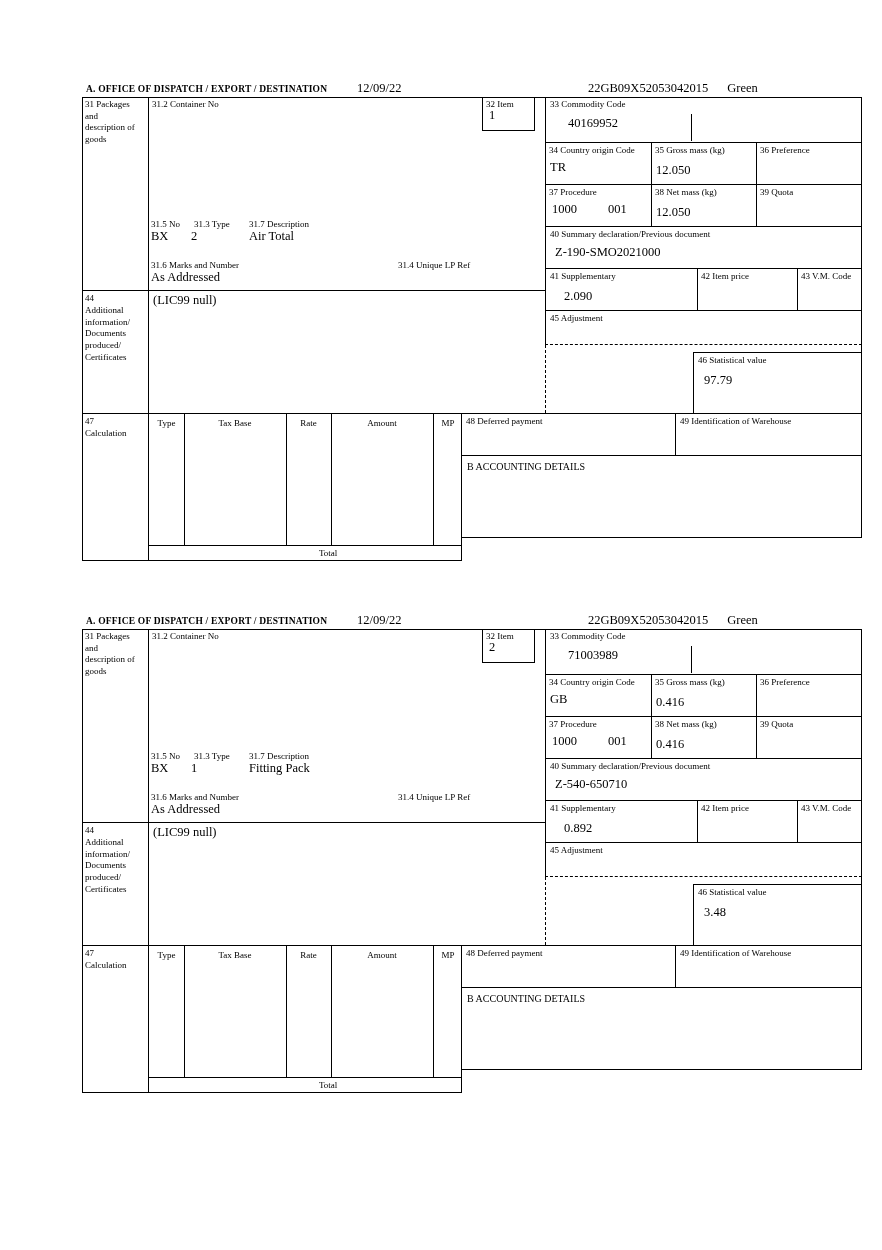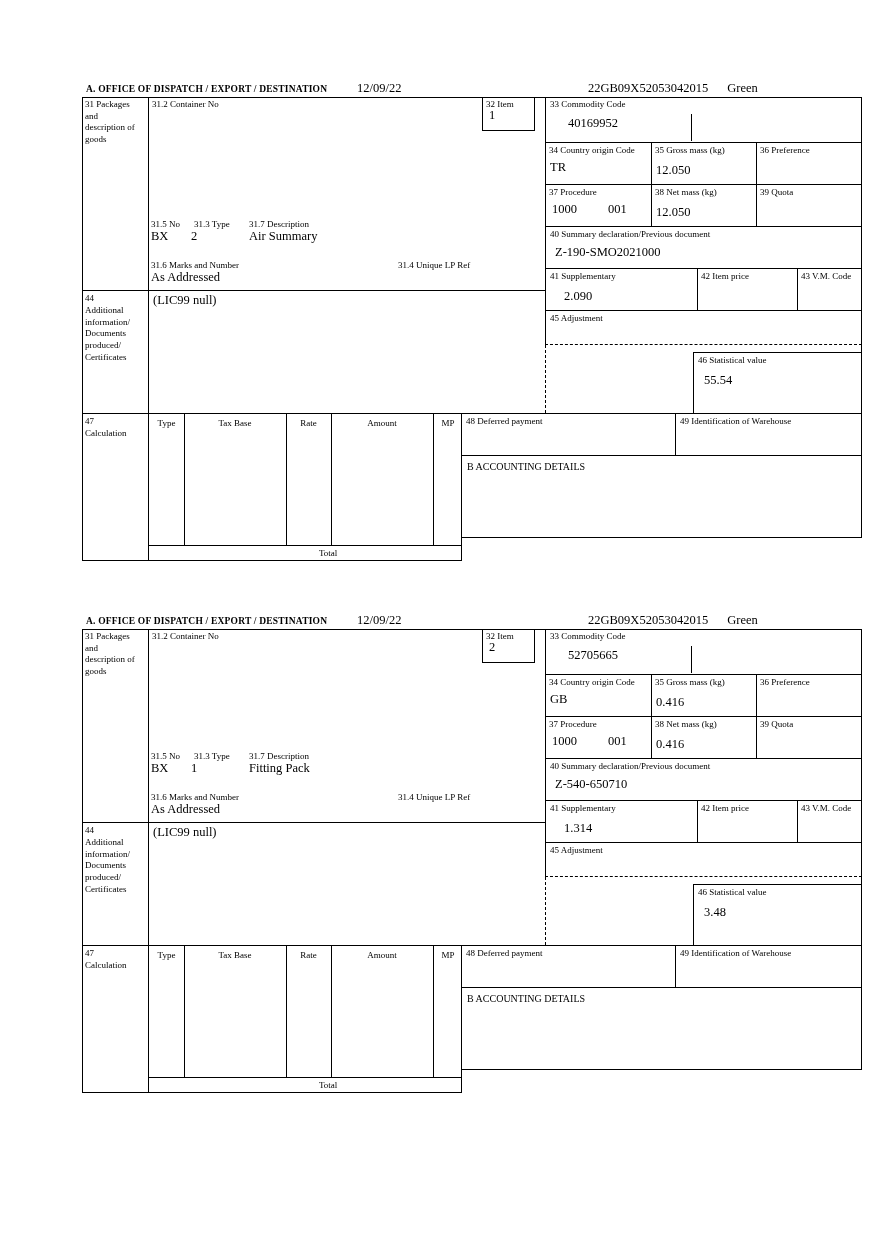--- a/index.html
+++ b/index.html
@@ -47,21 +47,21 @@
       <div class="lbl wrap" style="left:2px;top:14px;width:58px">Additional information/ Documents produced/ Certificates</div>
     </div>
 
     <div class="c bl" style="left:66px;top:17px;width:397px;height:193px">
       <div class="lbl" style="left:3px;top:2px">31.2 Container No</div>
       <div class="lbl" style="left:2px;top:122px">31.5 No</div>
       <div class="lbl" style="left:45px;top:122px">31.3 Type</div>
       <div class="lbl" style="left:100px;top:122px">31.7 Description</div>
       <div class="val" style="left:2px;top:133px">BX</div>
       <div class="val" style="left:42px;top:133px">2</div>
-      <div class="val" style="left:100px;top:133px">Air Summary</div>
+      <div class="val" style="left:100px;top:133px">Air Total</div>
       <div class="lbl" style="left:2px;top:163px">31.6 Marks and Number</div>
       <div class="lbl" style="left:249px;top:163px">31.4 Unique LP Ref</div>
       <div class="val" style="left:2px;top:174px">As Addressed</div>
     </div>
 
     <div class="c bl br bb" style="left:400px;top:17px;width:53px;height:34px">
       <div class="lbl" style="left:3px;top:2px">32 Item</div>
       <div class="val" style="left:6px;top:12px">1</div>
     </div>
 
@@ -116,21 +116,21 @@
       <div class="lbl" style="left:3px;top:2px">43 V.M. Code</div>
     </div>
 
     <div class="c bl bt dashb" style="left:463px;top:230px;width:317px;height:35px">
       <div class="lbl" style="left:4px;top:2px">45 Adjustment</div>
     </div>
     <div class="c dashl" style="left:463px;top:265px;width:1px;height:68px"></div>
 
     <div class="c bl bt" style="left:611px;top:272px;width:169px;height:61px">
       <div class="lbl" style="left:4px;top:2px">46 Statistical value</div>
-      <div class="val" style="left:10px;top:21px">55.54</div>
+      <div class="val" style="left:10px;top:21px">97.79</div>
     </div>
 
     <div class="c bl bt bb" style="left:0;top:333px;width:66px;height:148px">
       <div class="lbl" style="left:2px;top:2px">47</div>
       <div class="lbl" style="left:2px;top:14px">Calculation</div>
     </div>
 
     <div class="c bl bt br" style="left:66px;top:333px;width:314px;height:132px">
       <div class="thead" style="left:0;width:35px">Type</div>
       <div class="thead" style="left:35px;width:102px">Tax Base</div>
@@ -194,21 +194,21 @@
       <div class="lbl" style="left:3px;top:2px">32 Item</div>
       <div class="val" style="left:6px;top:12px">2</div>
     </div>
 
     <div class="c bl bt" style="left:66px;top:210px;width:397px;height:123px">
       <div class="val" style="left:4px;top:3px">(LIC99 null)</div>
     </div>
 
     <div class="c bl" style="left:463px;top:17px;width:317px;height:45px">
       <div class="lbl" style="left:4px;top:2px">33 Commodity Code</div>
-      <div class="val" style="left:22px;top:20px">52705665</div>
+      <div class="val" style="left:22px;top:20px">71003989</div>
       <div class="c bl" style="left:145px;top:17px;width:1px;height:27px"></div>
     </div>
 
     <div class="c bl bt" style="left:463px;top:62px;width:106px;height:42px">
       <div class="lbl" style="left:3px;top:2px">34 Country origin Code</div>
       <div class="val" style="left:4px;top:18px">GB</div>
     </div>
     <div class="c bl bt" style="left:569px;top:62px;width:105px;height:42px">
       <div class="lbl" style="left:3px;top:2px">35 Gross mass (kg)</div>
       <div class="val" style="left:4px;top:21px">0.416</div>
@@ -230,21 +230,21 @@
       <div class="lbl" style="left:3px;top:2px">39 Quota</div>
     </div>
 
     <div class="c bl bt" style="left:463px;top:146px;width:317px;height:42px">
       <div class="lbl" style="left:4px;top:2px">40 Summary declaration/Previous document</div>
       <div class="val" style="left:9px;top:19px">Z-540-650710</div>
     </div>
 
     <div class="c bl bt" style="left:463px;top:188px;width:152px;height:42px">
       <div class="lbl" style="left:4px;top:2px">41 Supplementary</div>
-      <div class="val" style="left:18px;top:21px">1.314</div>
+      <div class="val" style="left:18px;top:21px">0.892</div>
     </div>
     <div class="c bl bt" style="left:615px;top:188px;width:100px;height:42px">
       <div class="lbl" style="left:3px;top:2px">42 Item price</div>
     </div>
     <div class="c bl bt" style="left:715px;top:188px;width:65px;height:42px">
       <div class="lbl" style="left:3px;top:2px">43 V.M. Code</div>
     </div>
 
     <div class="c bl bt dashb" style="left:463px;top:230px;width:317px;height:35px">
       <div class="lbl" style="left:4px;top:2px">45 Adjustment</div>

